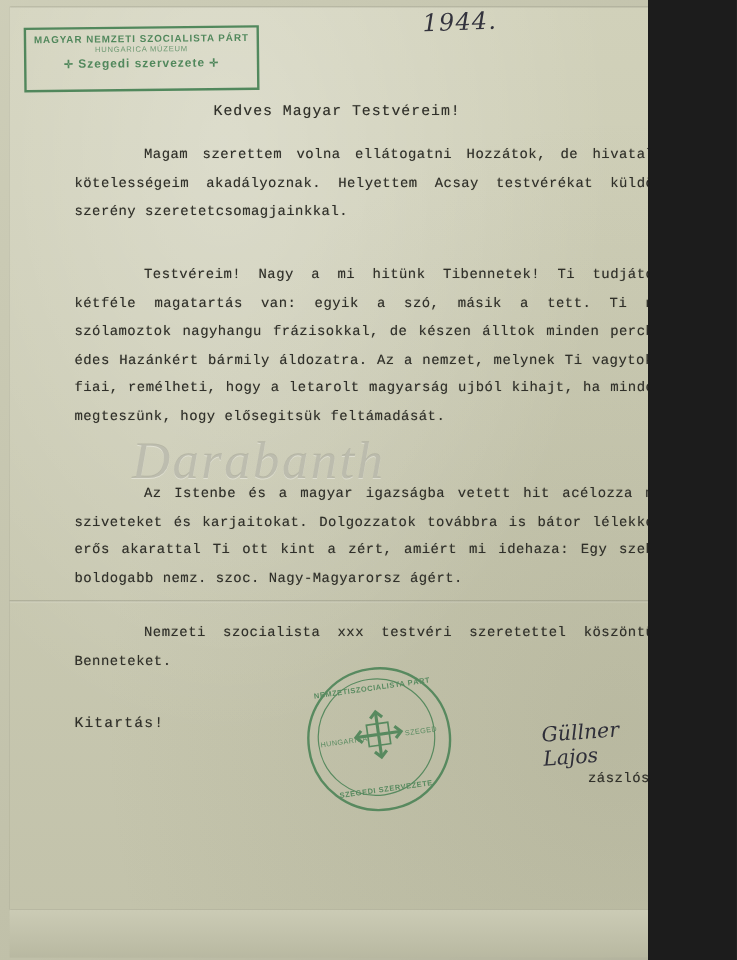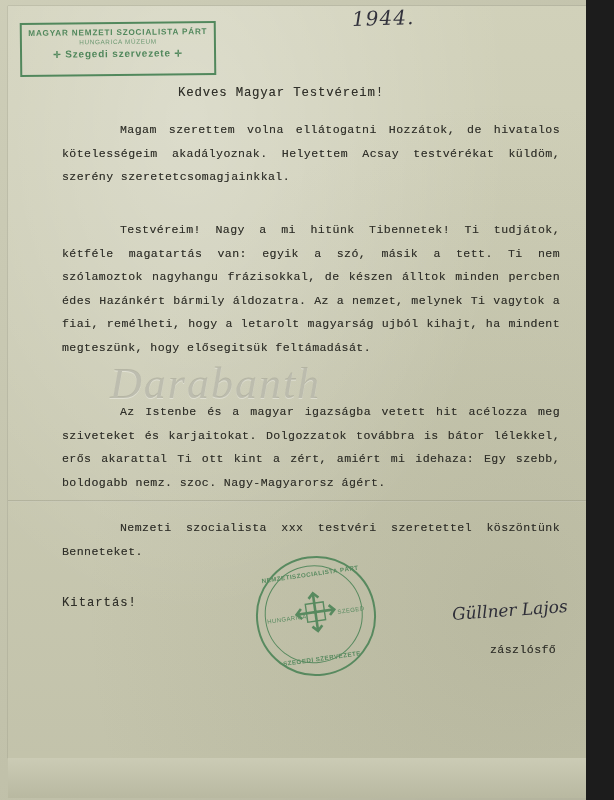--- a/index.html
+++ b/index.html
@@ -9,21 +9,21 @@
   }
   body {
     width: 614px;
     height: 800px;
     overflow: hidden;
     font-family: "Liberation Mono", monospace;
   }
 
   .page {
     position: relative;
-    width: 586px;
+    width: 540px;
     height: 800px;
     background: #c8c8b0;
     background-image:
       linear-gradient(135deg, rgba(255,255,255,0.10) 0%, rgba(0,0,0,0.04) 60%, rgba(0,0,0,0.10) 100%);
     overflow: hidden;
   }
 
   
   .sheet {
     position: absolute;

